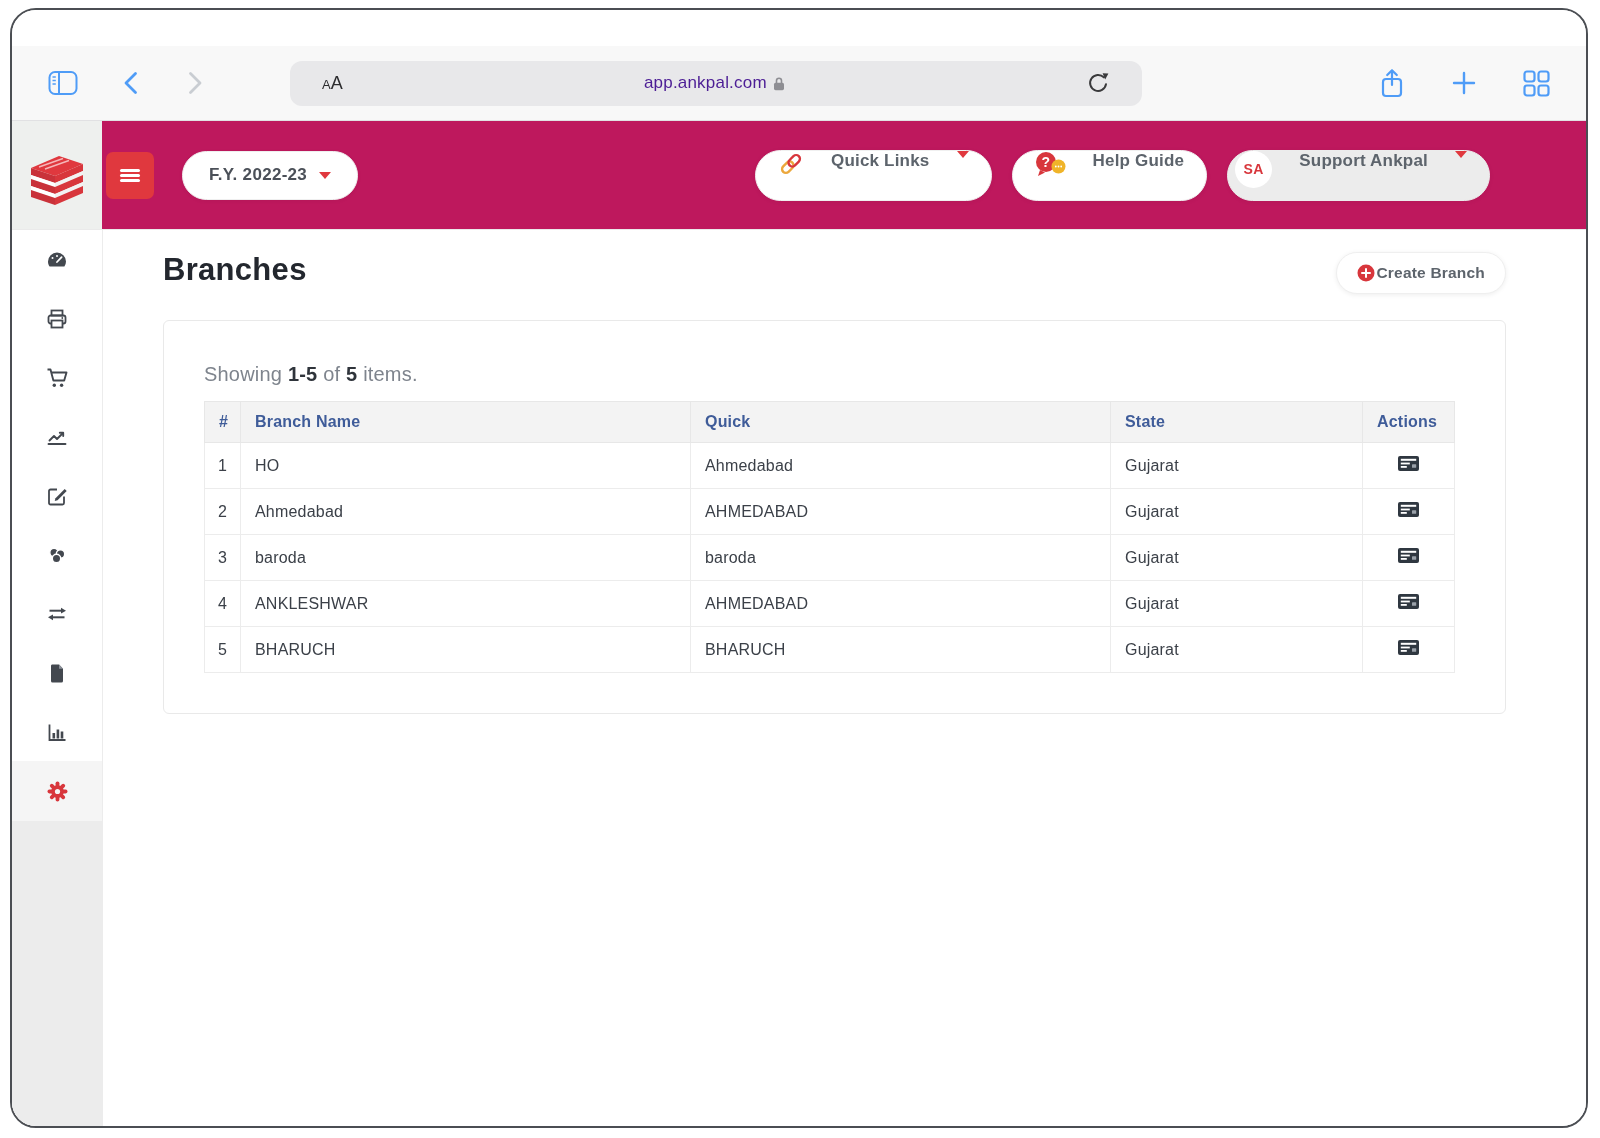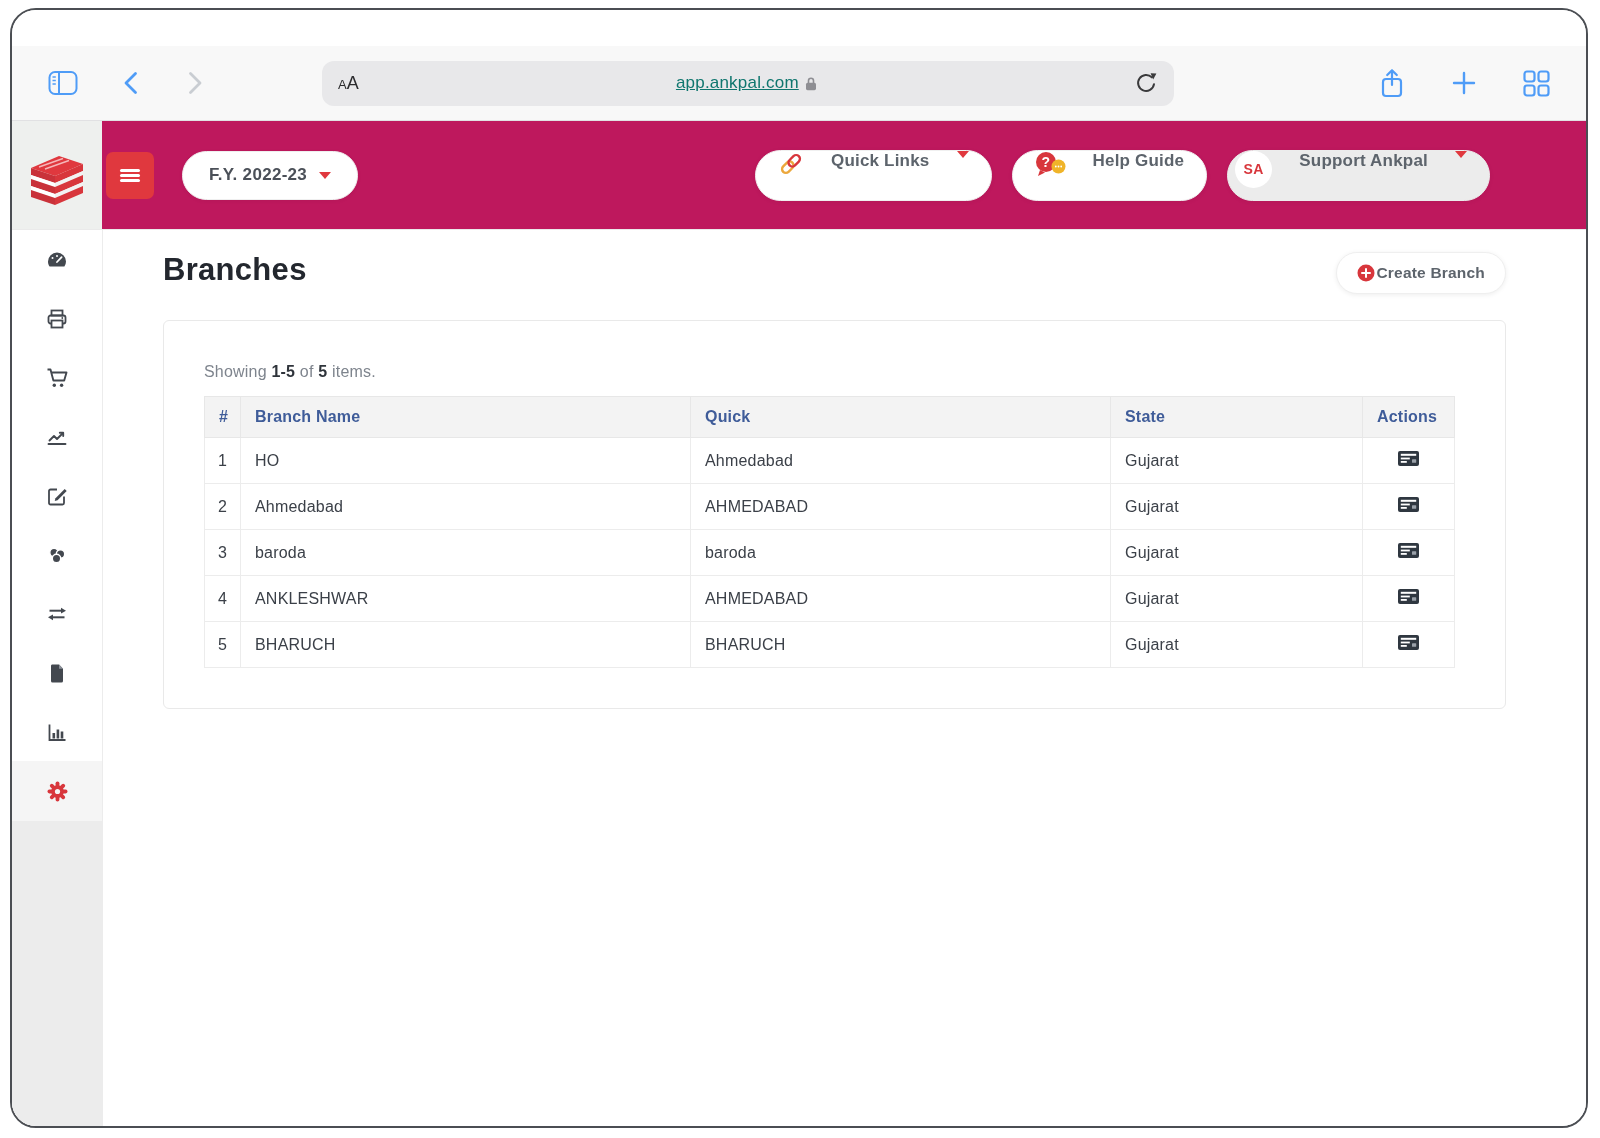--- a/index.html
+++ b/index.html
@@ -7,26 +7,26 @@
        font-family:"Liberation Sans","DejaVu Sans",sans-serif;color:#3b4048;}
   .window{position:absolute;left:10px;top:8px;width:1578px;height:1120px;
           border:2px solid #4b4e53;border-radius:26px;background:#fff;
           overflow:hidden;box-sizing:border-box;display:flex;flex-direction:column;}
   
   .chrome-pad{height:36px;background:#fff;}
   .toolbar{height:75px;background:#f8f8f8;border-bottom:1px solid #e1e1e3;
            display:flex;align-items:center;padding:0 36px;box-sizing:border-box;flex:0 0 auto;}
   .tb-left{display:flex;align-items:center;gap:42px;}
   .tb-btn{display:flex;align-items:center;justify-content:center;cursor:pointer;background:none;border:none;padding:0;}
-  .urlbar{width:852px;height:45px;background:#e8e8ea;border-radius:12px;margin-left:116px;
-          display:flex;align-items:center;padding:0 16px;box-sizing:border-box;}
+  .urlbar{width:852px;height:45px;background:#e8e8ea;border-radius:12px;margin-left:84px;
+          display:flex;align-items:center;padding:0 32px;box-sizing:border-box;}
   .reader{display:inline-block;font-size:18px;color:#2c2c2e;line-height:1;}
   .reader::first-letter{font-size:13px;}
   .url-center{flex:1;display:flex;align-items:center;justify-content:center;gap:6px;
-              font-size:17px;color:#0f766e;letter-spacing:.2px;text-decoration:underline;}
+              font-size:17px;color:#4c1d95;letter-spacing:.2px;}
   .tb-right{display:flex;align-items:center;gap:46px;margin-left:auto;}
   
   .appbar{height:108px;background:#be185d;border-bottom:1px solid #eaeaea;display:flex;
           align-items:center;flex:0 0 auto;}
   .logo-cell{width:90px;height:100%;background:#eef0ee;display:flex;align-items:center;
              justify-content:center;flex:0 0 auto;}
   .hamburger{width:48px;height:47px;background:#e0383e;border-radius:7px;margin-left:4px;
              display:flex;flex-direction:column;align-items:center;justify-content:center;
              border:none;cursor:pointer;}
   .hamburger i{display:block;width:20px;height:3px;background:#fff;border-radius:2px;margin:2px 0;}
@@ -50,21 +50,21 @@
   .side-item.active{height:60px;background:#f5f5f5;}
   .side-fill{flex:1;background:#ececec;}
   .main{flex:1;background:#fff;padding:22px 80px 0 60px;box-sizing:border-box;}
   .title-row{display:flex;justify-content:space-between;}
   .page-title{font-size:31px;font-weight:700;color:#23272e;letter-spacing:.3px;}
   .create-btn{height:42px;border-radius:22px;border:1px solid #efefef;background:#fff;
               box-shadow:0 1px 5px rgba(0,0,0,.07);display:flex;align-items:center;gap:1px;
               padding:0 20px;font-size:15.5px;font-weight:600;color:#5d646c;cursor:pointer;letter-spacing:.2px;}
   .card{margin-top:26px;border:1px solid #e9e9e9;border-radius:6px;background:#fff;
         padding:42px 40px 40px;box-sizing:border-box;}
-  .showing{font-size:16px;color:#7e848d;letter-spacing:.2px;}
+  .showing{font-size:20px;color:#7e848d;letter-spacing:.2px;}
   .showing b{color:#2f343b;font-weight:700;}
   table{border-collapse:collapse;table-layout:fixed;width:1250px;margin-top:15px;}
   th{background:#f3f3f3;color:#3f5c99;font-size:16px;font-weight:700;text-align:left;
      padding:11px 14px;border:1px solid #e7e7e7;letter-spacing:.2px;cursor:pointer;}
   td{font-size:16px;color:#3b4048;padding:13px 14px;border:1px solid #ececec;letter-spacing:.2px;
      overflow:hidden;white-space:nowrap;}
   th.c-num,td.c-num{text-align:center;padding-left:4px;padding-right:4px;}
   td.c-act{text-align:center;}
   .act-btn{display:inline-flex;cursor:pointer;}
   svg{display:block;}

